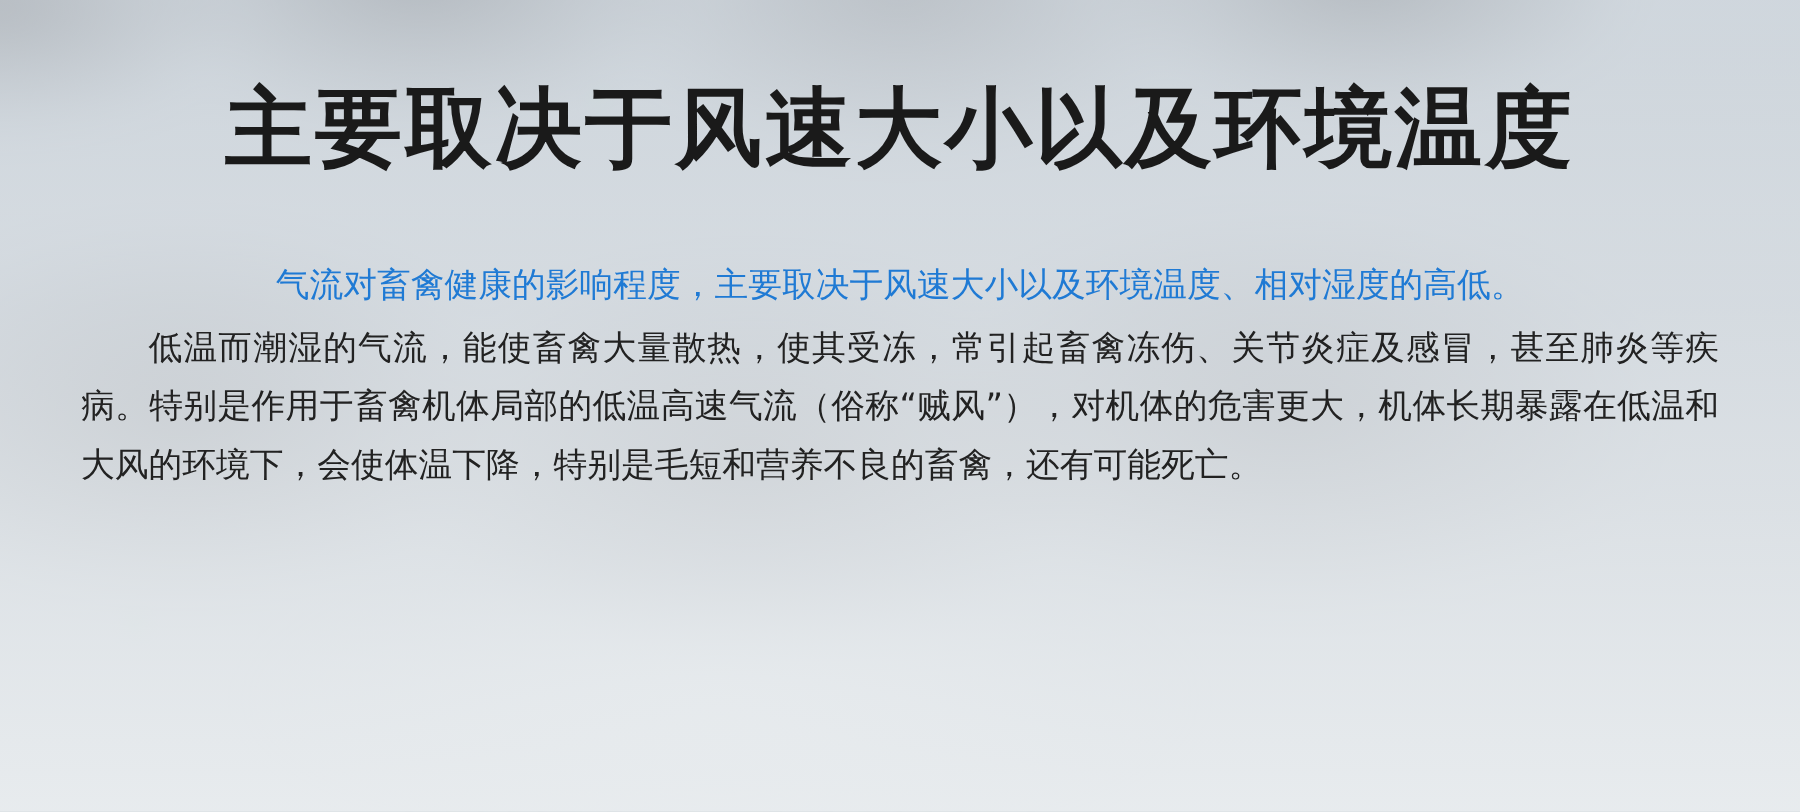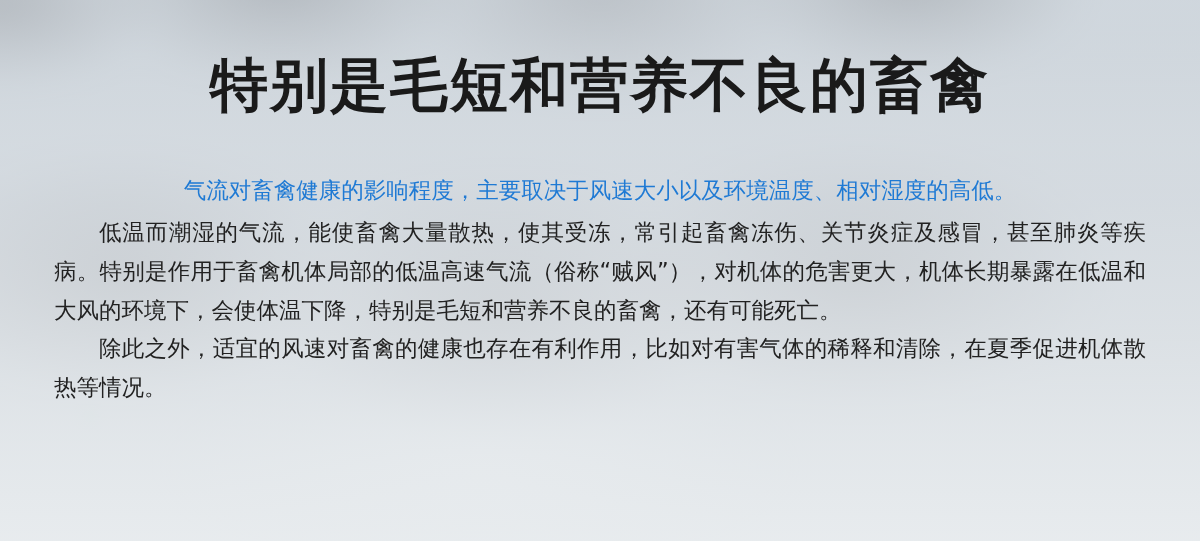--- a/index.html
+++ b/index.html
@@ -111,25 +111,24 @@
 
   <div id="bg-photo">
     <div class="layer bg-base"></div>
     <div class="layer bg-cows"></div>
     <div class="layer bg-tags"></div>
     <div class="layer bg-wash"></div>
   </div>
 
   <div id="content">
 
-    <h1 id="page-title">特别是毛短和营养不良的畜禽</h1>
+    <h1 id="page-title">主要取决于风速大小以及环境温度</h1>
 
     <div id="body-copy">
 
       <p class="lead">气流对畜禽健康的影响程度，主要取决于风速大小以及环境温度、相对湿度的高低。</p>
 
       <p class="para">低温而潮湿的气流，能使畜禽大量散热，使其受冻，常引起畜禽冻伤、关节炎症及感冒，甚至肺炎等疾病。特别是作用于畜禽机体局部的低温高速气流（俗称“贼风”），对机体的危害更大，机体长期暴露在低温和大风的环境下，会使体温下降，特别是毛短和营养不良的畜禽，还有可能死亡。</p>
 
-      <p class="para">除此之外，适宜的风速对畜禽的健康也存在有利作用，比如对有害气体的稀释和清除，在夏季促进机体散热等情况。</p>
 
     </div>
   </div>
 </div>
 
 </body></html>

